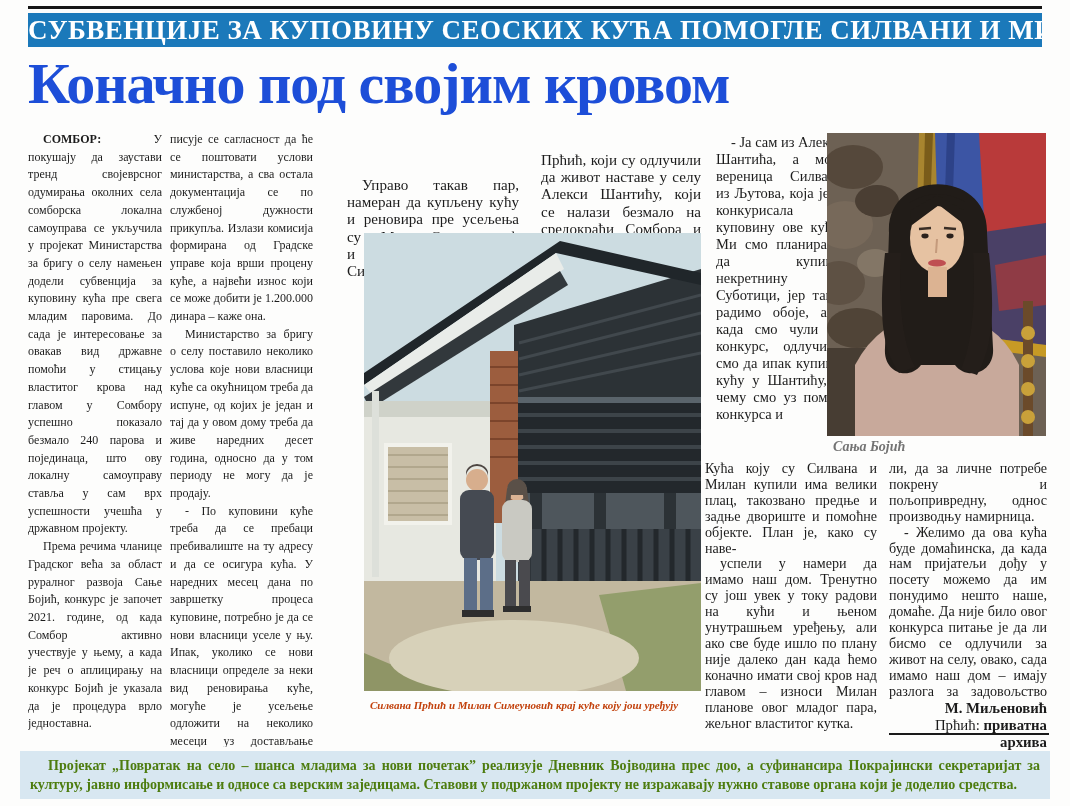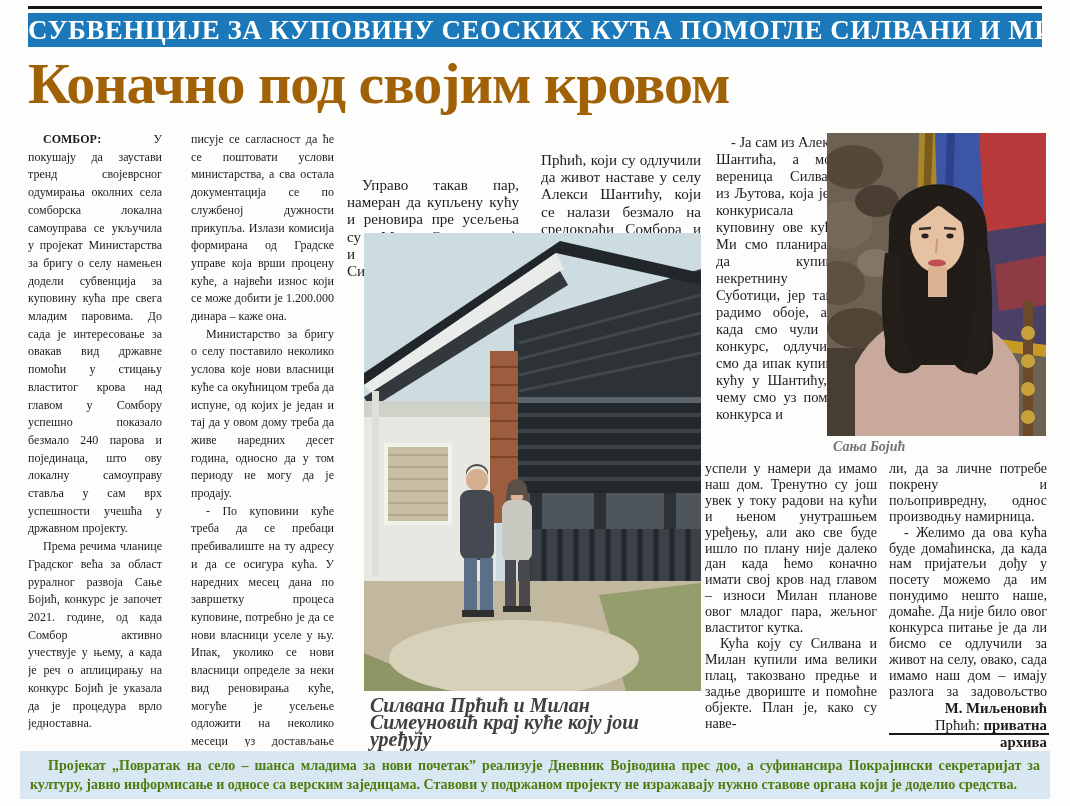--- a/index.html
+++ b/index.html
@@ -4,38 +4,38 @@
 <style>
   html,body{margin:0;padding:0;background:#e9e9e9;}
   #page{position:relative;width:1070px;height:806px;background:#fdfdfc;overflow:hidden;
         font-family:"Liberation Serif", serif;color:#1c1c1c;margin:0 auto;}
   .abs{position:absolute;}
   #top-rule{left:28px;top:6px;width:1014px;height:3px;background:#151515;}
   #kicker{left:28px;top:13px;width:1014px;height:34px;background:#1b79ba;color:#ffffff;
           font-weight:bold;font-size:27px;line-height:34px;text-align:center;letter-spacing:.5px;
           white-space:nowrap;overflow:hidden;}
   #headline{left:28px;top:48px;width:1014px;height:74px;font-size:58px;font-weight:bold;
-            letter-spacing:-1px;color:#a16207;line-height:72px;white-space:nowrap;}
+            letter-spacing:-1px;color:#1d4ed8;line-height:72px;white-space:nowrap;}
   .col{overflow:hidden;text-align:justify;}
   .col p{margin:0;text-indent:15px;}
   .col.cont > div > p:first-child, .col.cont > p:first-child{text-indent:0;}
   #col1,#col2{font-size:12px;line-height:17.7px;}
   #col3,#col4{font-size:15.1px;line-height:17.2px;}
   #col5u{font-size:14.5px;line-height:17.0px;}
   #col5l,#col6{font-size:14.1px;line-height:15.9px;}
   #col1{left:28px;top:131px;width:134px;height:616px;}
-  #col2{left:170px;top:131px;width:143px;height:616px;margin-left:21px;}
+  #col2{left:170px;top:131px;width:143px;height:616px;}
   #col3{left:347px;top:131px;width:172px;height:104px;margin-top:46px;}
   #col4{left:541px;top:116px;width:160px;height:104px;margin-top:36px;}
   #col5u{left:716px;top:134px;width:126px;height:326px;}
   #col5l{left:705px;top:461px;width:172px;height:286px;}
   #col6{left:889px;top:461px;width:158px;height:238px;}
   #photo-couple{left:364px;top:233px;width:337px;height:458px;}
-  #caption-couple{left:370px;top:697px;width:330px;font-size:20px;font-weight:bold;
-                  font-style:italic;line-height:17px;color:#404040;}
+  #caption-couple{left:370px;top:697px;width:330px;font-size:11px;font-weight:bold;
+                  font-style:italic;line-height:17px;color:#c2410c;}
   #photo-portrait{left:827px;top:133px;width:219px;height:303px;}
   #caption-portrait{left:833px;top:439px;width:210px;font-size:14px;font-weight:bold;
                     font-style:italic;color:#737373;}
   #byline-block{left:889px;top:700px;width:158px;text-align:right;font-size:14.8px;line-height:17px;}
   #byline{font-weight:bold;}
   #credit-value{font-weight:bold;margin-top:19px;}
   #end-rule{left:889px;top:733px;width:160px;height:2px;background:#1a1a1a;}
   #footer{left:20px;top:751px;width:1030px;height:48px;background:#d8e7f1;}
   #footer-text{margin:0;padding:5px 10px 0 10px;font-size:14px;line-height:19px;font-weight:bold;
                color:#4d7c0f;text-align:justify;text-indent:18px;overflow:hidden;height:41px;}
@@ -210,22 +210,22 @@
       <rect x="101" y="134" width="19" height="30" fill="#dcb392"></rect>
       <path d="M58,120 C52,180 54,214 72,240 L88,234 C72,202 72,150 74,120 Z" fill="#241e1a"></path>
       <path d="M162,120 C168,180 166,214 150,242 L134,236 C148,204 148,150 146,120 Z" fill="#241e1a"></path>
     </svg>
   </div>
 
   <div id="caption-portrait" class="abs">Сања Бојић</div>
 
   <div id="col5l" class="abs col cont">
     <div>
+        <p>Кућа коју су Силвана и Милан купили има велики плац, такозвано предње и задње двориште и помоћне објекте. План је, како су наве-</p>
         <p>успели у намери да имамо наш дом. Тренутно су још увек у току радови на кући и њеном унутрашњем уређењу, али ако све буде ишло по плану није далеко дан када ћемо коначно имати свој кров над главом – износи Милан планове овог младог пара, жељног властитог кутка.</p>
-        <p>Кућа коју су Силвана и Милан купили има велики плац, такозвано предње и задње двориште и помоћне објекте. План је, како су наве-</p>
       </div>
   </div>
 
   <div id="col6" class="abs col cont">
     <div>
         <p>ли, да за личне потребе покрену и пољопривредну, однос производњу намирница.</p>
         <p>- Желимо да ова кућа буде домаћинска, да када нам пријатељи дођу у посету можемо да им понудимо нешто наше, домаће. Да није било овог конкурса питање је да ли бисмо се одлучили за живот на селу, овако, сада имамо наш дом – имају разлога за задовољство Милан и Силвана.</p>
       </div>
   </div>
 

